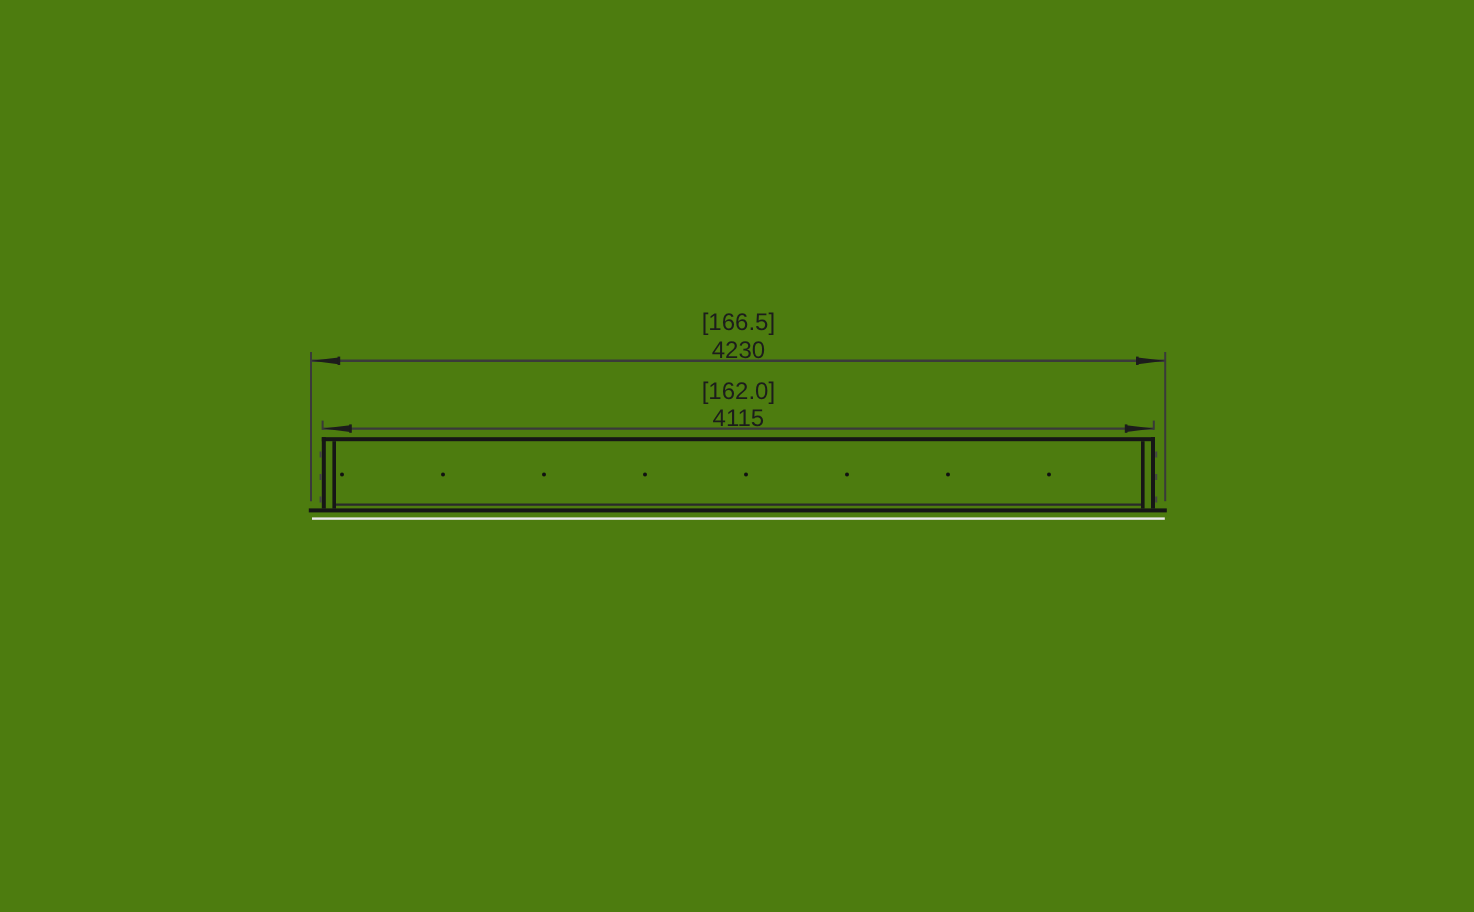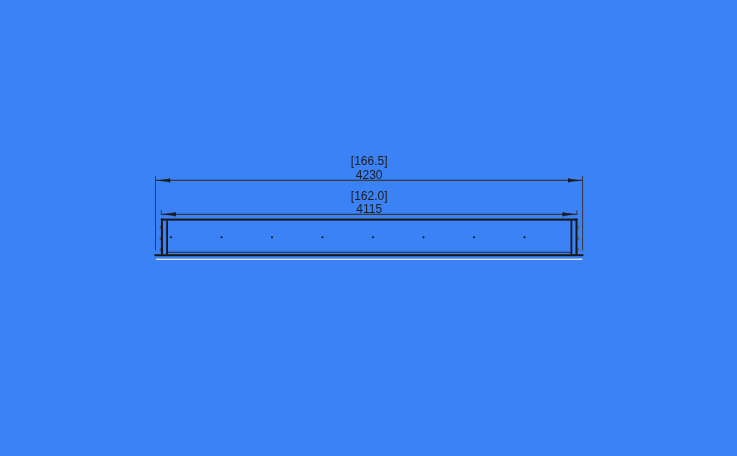--- a/index.html
+++ b/index.html
@@ -1,17 +1,17 @@
 <!DOCTYPE html>
 <html><head>
 <meta charset="utf-8">
 <title>Technical drawing</title>
 <style>
   html,body{margin:0;padding:0;background:#ffffff;}
-  .page{position:relative;width:737px;height:456px;background:#3b82f6;overflow:hidden;text-decoration:underline;}
+  .page{position:relative;width:737px;height:456px;background:#4d7c0f;overflow:hidden;text-decoration:underline;}
   svg text{font-family:"Liberation Sans", sans-serif;fill:#1c1c1c;}
 </style>
 </head>
 <body>
 
 <div class="page">
 <svg width="737" height="456" viewBox="0 0 737 456">
 
   <g>
         <line x1="155.5" y1="176.0" x2="155.5" y2="250.6" stroke="#3a3a3a" stroke-width="1"></line>

